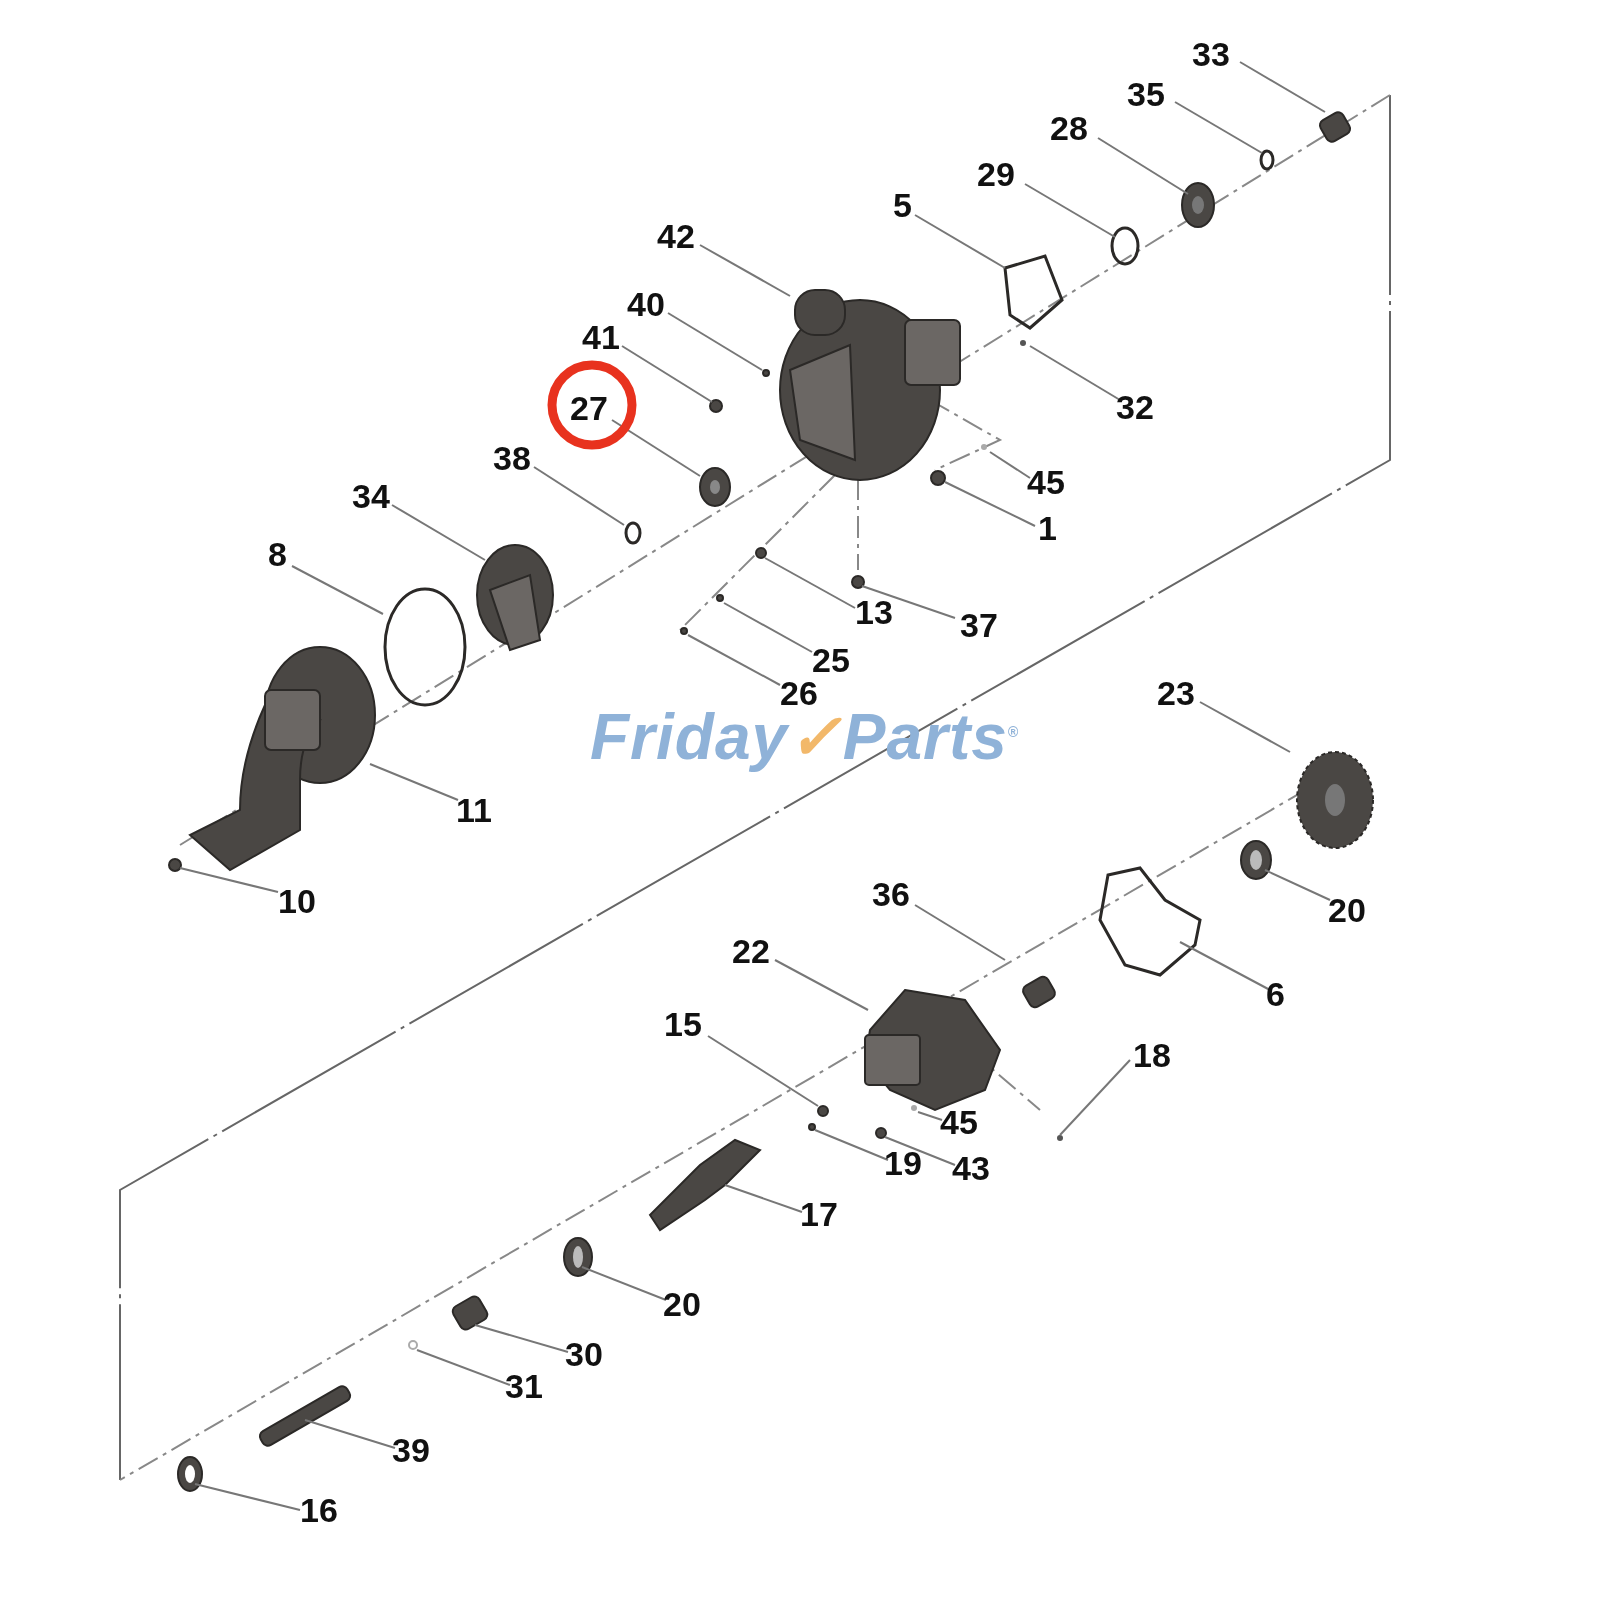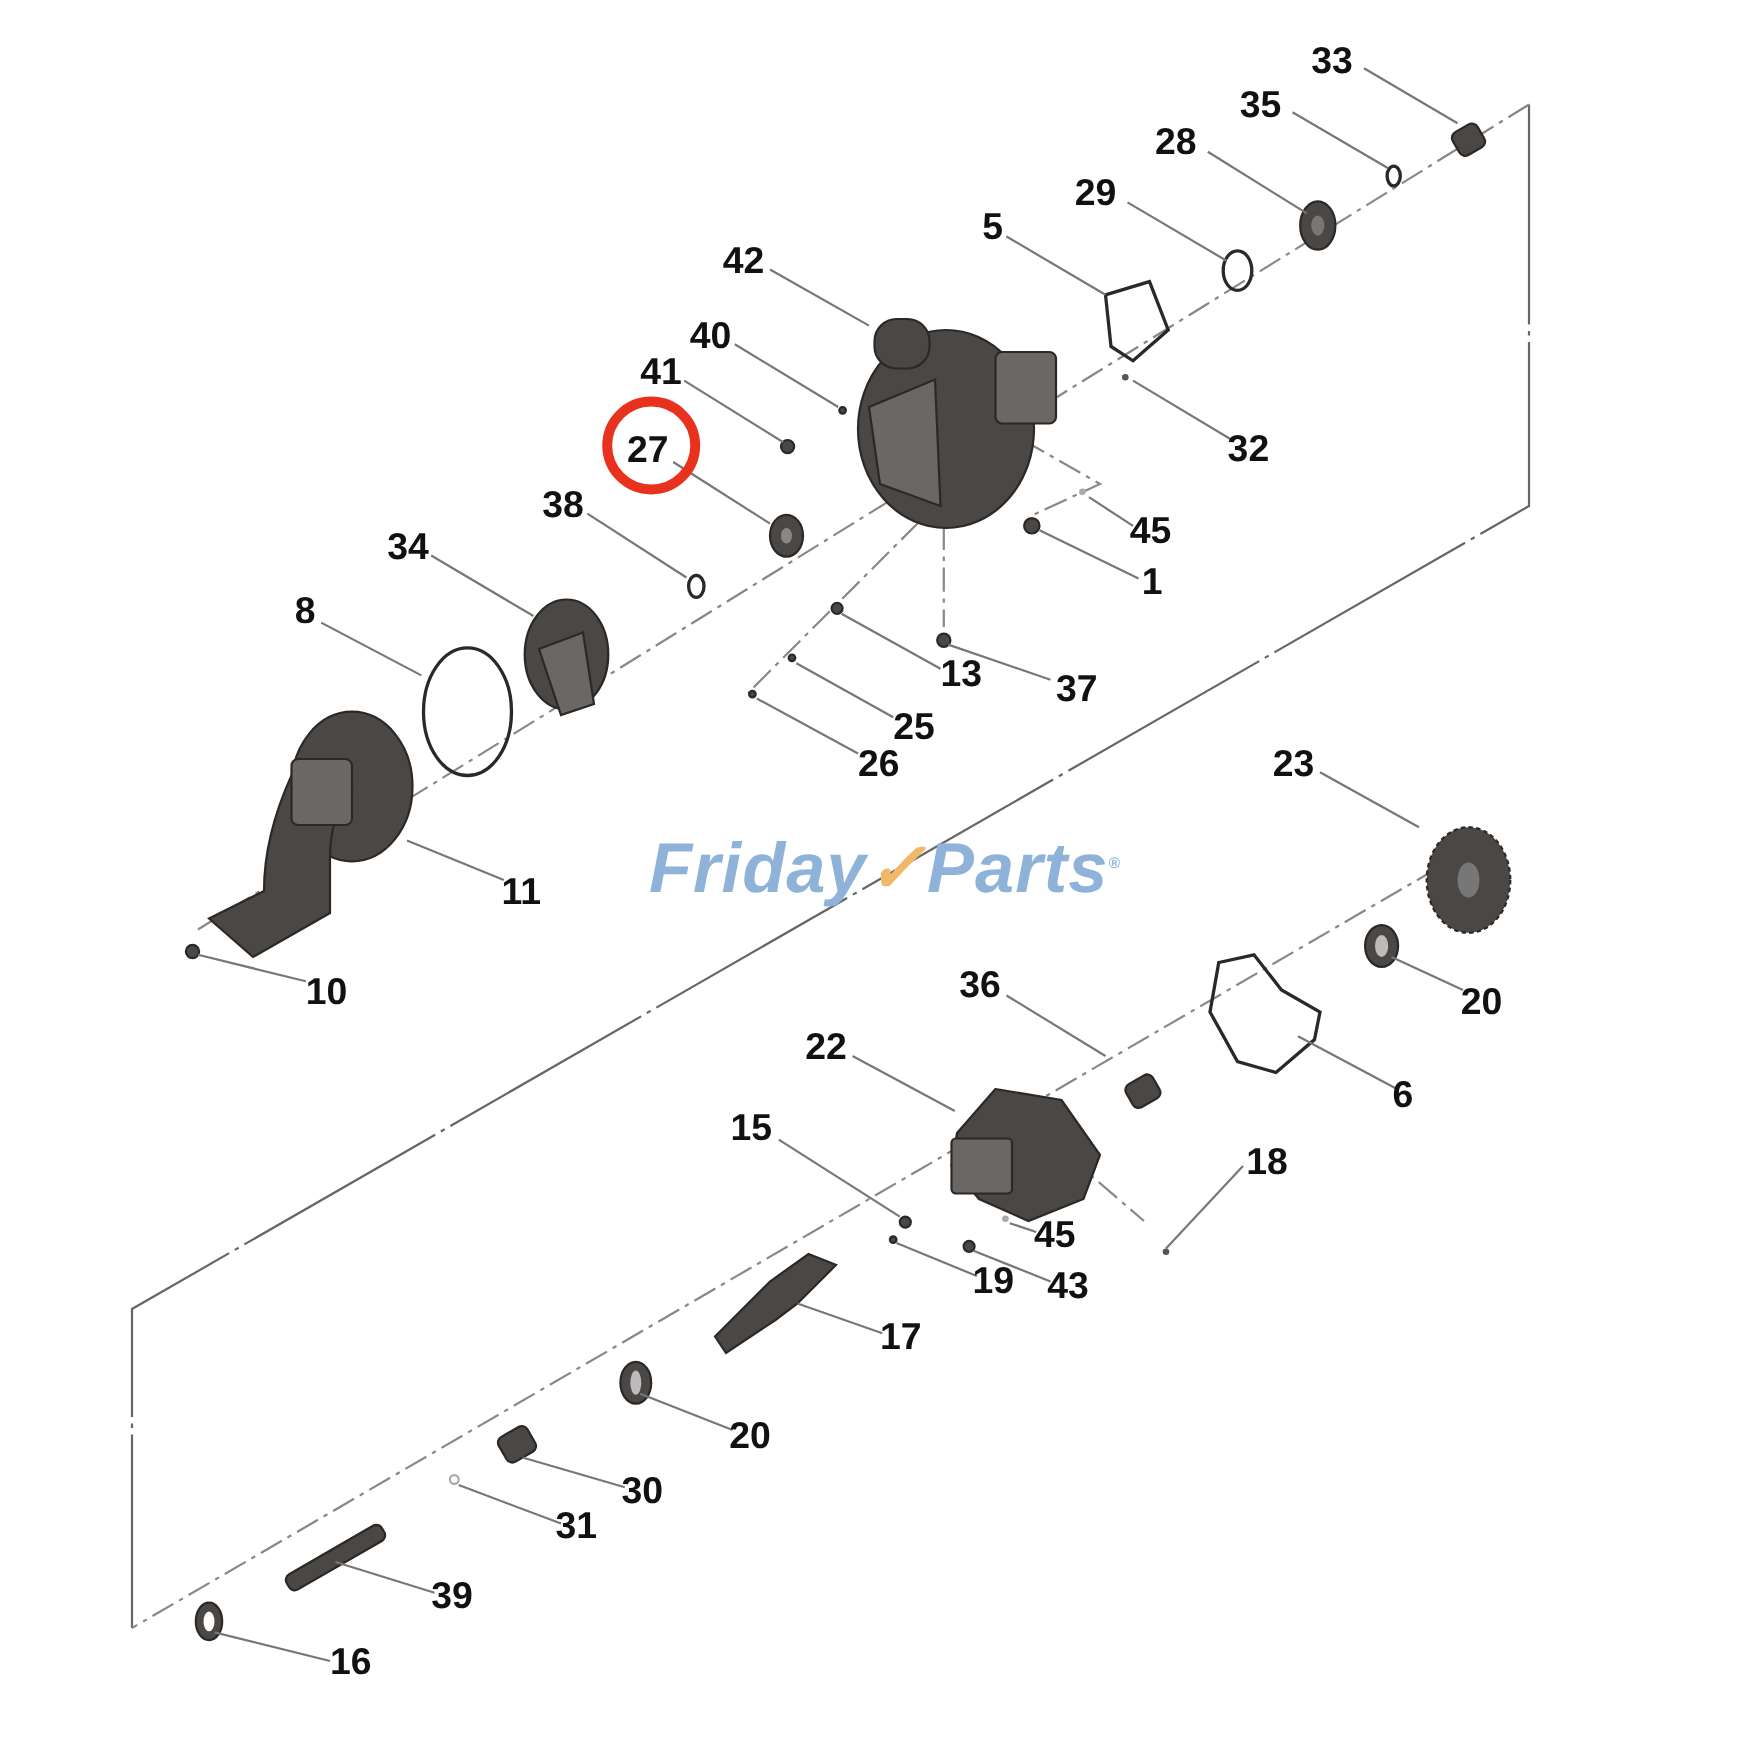--- a/index.html
+++ b/index.html
@@ -6,21 +6,21 @@
   body{width:1600px;height:1600px;overflow:hidden;position:relative;font-family:"Liberation Sans",sans-serif;}
   #diagram{position:absolute;left:0;top:0;width:1600px;height:1600px;}
   .lbl{font-family:"Liberation Sans",sans-serif;font-weight:bold;font-size:34px;fill:#111;}
   .leader{stroke:#777;stroke-width:2;fill:none;}
   .axis{stroke:#888;stroke-width:2;stroke-dasharray:22 6 4 6;fill:none;}
   .frame{stroke:#666;stroke-width:2;fill:none;stroke-dasharray:200 6 4 6;}
   .part{fill:#4a4744;stroke:#2b2927;stroke-width:2;}
   .partlight{fill:#6b6764;stroke:#2b2927;stroke-width:2;}
   .ring{fill:none;stroke:#2b2927;stroke-width:3;}
   .hl{fill:none;stroke:#e8321e;stroke-width:9;}
-  .wm{position:absolute;left:590px;top:752px;font-family:"Liberation Sans",sans-serif;font-weight:bold;font-style:italic;font-size:64px;color:#8fb2d8;letter-spacing:1px;}
+  .wm{position:absolute;left:590px;top:700px;font-family:"Liberation Sans",sans-serif;font-weight:bold;font-style:italic;font-size:64px;color:#8fb2d8;letter-spacing:1px;}
   .wm .check{color:#f2b86a;}
   .wm sup{font-size:14px;color:#8fb2d8;}
 </style>
 </head>
 <body>
 
 <svg id="diagram" viewBox="0 0 1600 1600" xmlns="http://www.w3.org/2000/svg">
 
   <path class="frame" d="M1390,95 L1390,460 L120,1190 L120,1480"></path>
 

